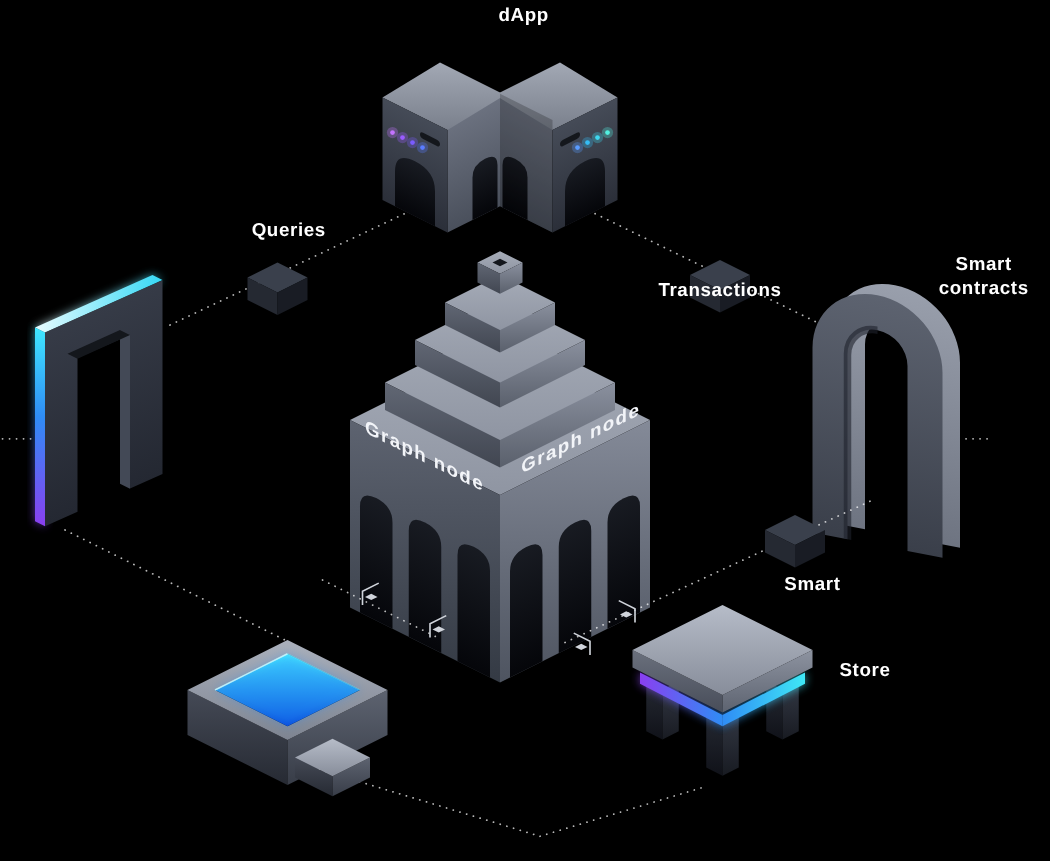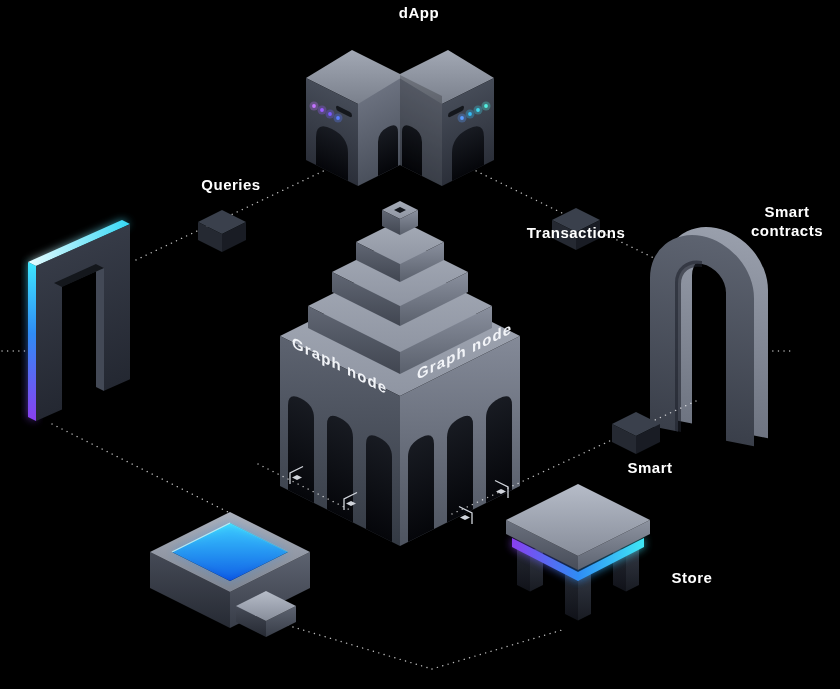--- a/index.html
+++ b/index.html
@@ -9,21 +9,21 @@
   .label{position:absolute;z-index:2;color:#fff;font-weight:600;font-size:15px;line-height:19px;
          letter-spacing:.5px;text-align:center;white-space:pre-line;}
   .face-label{position:absolute;z-index:2;color:#f2f4f8;font-weight:600;font-size:15px;
          letter-spacing:1.1px;white-space:nowrap;transform-origin:0 0;}
   #lbl-dapp{left:367px;top:3px;width:104px;}
   #lbl-queries{left:171px;top:175px;width:120px;}
   #lbl-transactions{left:506px;top:175px;width:140px;margin-top:48px;}
   #lbl-graphql{left:0px;top:200px;width:92px;}
   #lbl-smart{left:738px;top:202px;width:98px;}
   #lbl-events{left:600px;top:458px;width:100px;}
-  #lbl-store{left:642px;top:568px;width:100px;}
+  #lbl-store{left:642px;top:527px;width:100px;}
   #lbl-mapping{left:4px;top:545px;width:152px;}
   #gn-left{left:292px;top:333px;transform:skewY(26.565deg);}
   #gn-right{left:417px;top:366px;transform:skewY(-26.565deg);}
 </style>
 </head>
 <body>
 
 <div id="stage">
 
 <svg width="840" height="689" viewBox="0 0 840 689">

